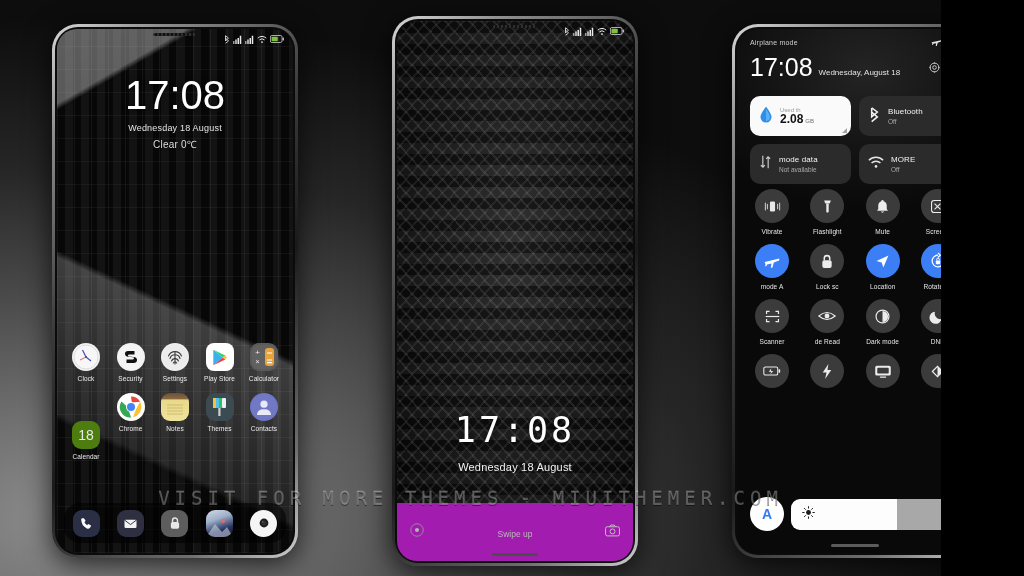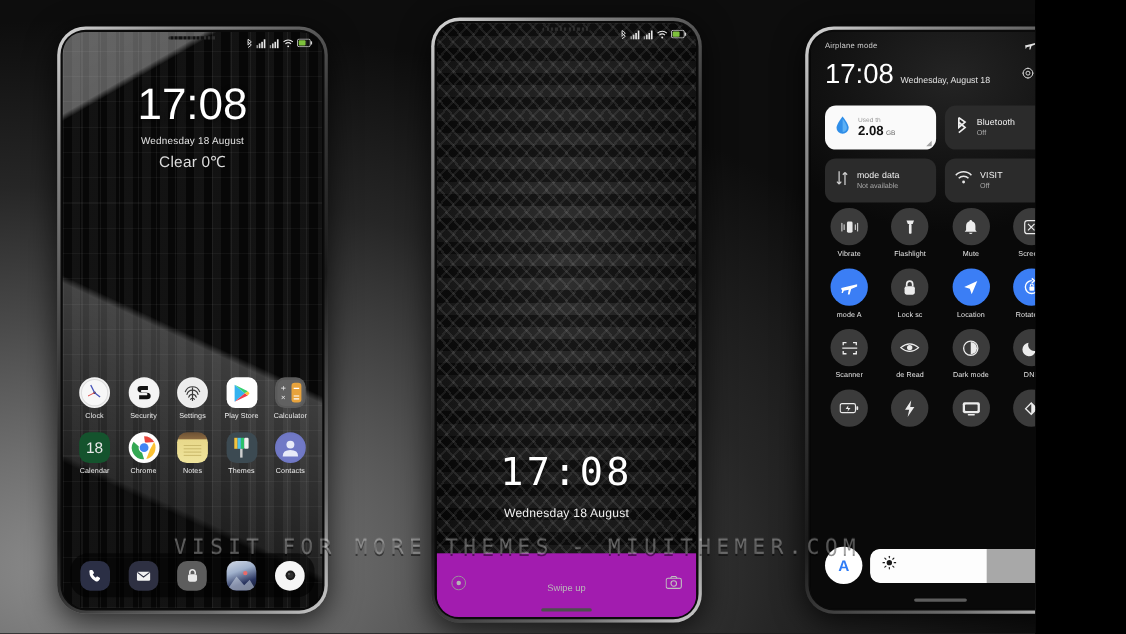--- a/index.html
+++ b/index.html
@@ -48,21 +48,21 @@
   .glare .g1{position:absolute;left:-40%;top:-30%;width:150%;height:90%;
     background:linear-gradient(160deg, rgba(255,255,255,.40) 0%, rgba(255,255,255,.33) 42%, rgba(255,255,255,0) 43%);
     transform:rotate(-10deg);}
   .glare .g2{position:absolute;left:-10%;top:-5%;width:120%;height:110%;
     background:linear-gradient(205deg, rgba(255,255,255,0) 52%, rgba(255,255,255,.22) 53%, rgba(255,255,255,.10) 75%, rgba(255,255,255,0) 76%);}
 
   .lock-clock{position:absolute;top:46px;left:0;right:0;text-align:center;z-index:3;}
   .lock-clock .t{font-size:40px;color:#fff;font-weight:400;letter-spacing:0px;line-height:1;
     text-shadow:0 1px 5px rgba(0,0,0,.6);}
   .lock-clock .d{font-size:9px;color:#e4e4e4;margin-top:8px;letter-spacing:.2px;}
-  .lock-clock .w{font-size:14px;color:#dcdcdc;margin-top:4px;letter-spacing:.2px;}
+  .lock-clock .w{font-size:10px;color:#dcdcdc;margin-top:4px;letter-spacing:.2px;}
 
   .appgrid{position:absolute;left:8px;right:8px;top:314px;z-index:4;}
   .approw{display:flex;justify-content:space-between;margin-bottom:11px;}
   .app{width:42px;display:flex;flex-direction:column;align-items:center;}
   .appicon{width:28px;height:28px;border-radius:50%;display:flex;align-items:center;justify-content:center;
     overflow:hidden;position:relative;}
   .applabel{font-size:6.5px;color:#ededed;margin-top:4px;white-space:nowrap;letter-spacing:.1px;}
 
   .dock{position:absolute;left:7px;right:7px;bottom:10px;height:40px;border-radius:16px;
     background:rgba(0,0,0,.55);display:flex;align-items:center;justify-content:space-around;z-index:5;}
@@ -256,21 +256,21 @@
                   <line x1="15" y1="15" x2="20" y2="15" stroke="#fff" stroke-width="1.1"></line>
                   <line x1="15" y1="17.6" x2="20" y2="17.6" stroke="#fff" stroke-width="1.1"></line>
                 </svg>
             </div>
             <div class="applabel">Calculator</div>
           </div>
         </div>
 
         <div class="approw">
           <div class="app">
-            <div class="appicon" style="background:#14532d;border-radius:9px;">
+            <div class="appicon" style="background:#4d7c0f;border-radius:9px;margin-top:28px;">
               <span style="font-size:14px;color:#e9e9e9;">18</span>
             </div>
             <div class="applabel">Calendar</div>
           </div>
           <div class="app">
             <div class="appicon" style="background:#fff;">
               <svg width="26" height="26" viewBox="0 0 26 26">
                   <circle cx="13" cy="13" r="12.5" fill="#fff"></circle>
                   <path d="M13 2.5 A10.5 10.5 0 0 1 22.1 7.8 L13.8 8.4 Z" fill="#e8453c"></path>
                   <path d="M22.1 7.8 A10.5 10.5 0 0 1 15 23.2 L18.3 14.8 Z" fill="#fcc233"></path>
@@ -526,21 +526,21 @@
 
           <div class="btile">
             <span>
               <svg width="16" height="13" viewBox="0 0 18 14">
                   <path d="M1 4.5 A11 11 0 0 1 17 4.5" fill="none" stroke="#e6e6e6" stroke-width="1.6"></path>
                   <path d="M4 7.6 A7 7 0 0 1 14 7.6" fill="none" stroke="#e6e6e6" stroke-width="1.6"></path>
                   <circle cx="9" cy="11.4" r="1.5" fill="#e6e6e6"></circle>
                 </svg>
             </span>
             <span class="tl">
-              <span class="t1">VISIT</span>
+              <span class="t1">MORE</span>
               <span class="t2">Off</span>
             </span>
             <span class="corner"></span>
           </div>
         </div>
 
         <div class="toggles">
 
           <div class="trow">
             <div class="tog">

